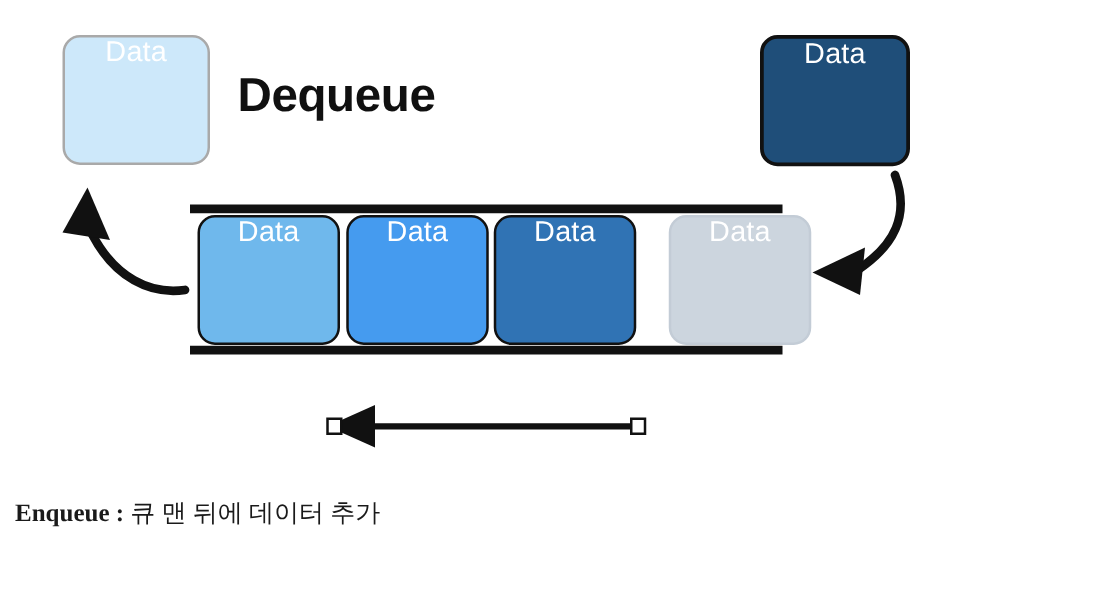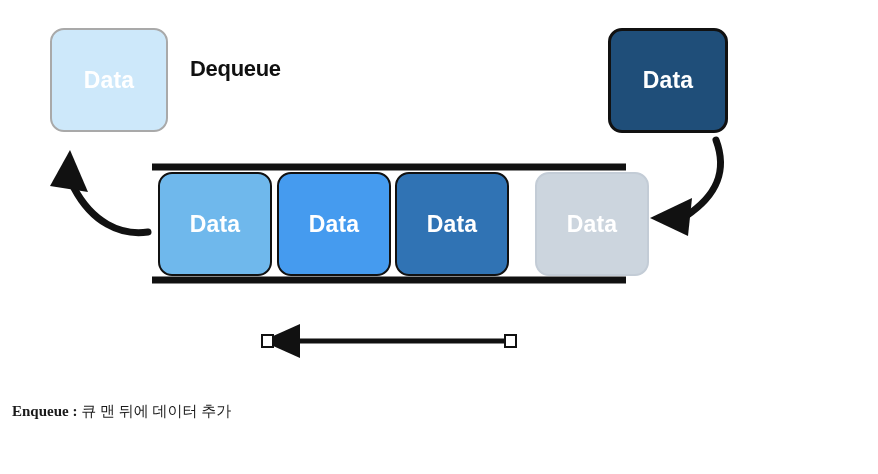--- a/index.html
+++ b/index.html
@@ -29,26 +29,25 @@
     top: 0;
     width: 878px;
     height: 378px;
     pointer-events: none;
   }
 
   .data-box {
     position: absolute;
     box-sizing: border-box;
     display: flex;
-    align-items: center;
     justify-content: center;
     border-radius: 14px;
     color: #ffffff;
     font-size: 23px;
-    font-weight: 700;
+    font-weight: 400;
     letter-spacing: 0.2px;
     font-family: "Liberation Sans", sans-serif;
     line-height: 1;
   }
 
   
   #queue-slot-1 {
     left: 158px; top: 172px; width: 114px; height: 104px;
     background: #6fb8ec;
     border: 2px solid #111111;
@@ -79,39 +78,39 @@
     left: 608px; top: 28px; width: 120px; height: 105px;
     background: #1f4e79;
     border: 3px solid #111111;
   }
 
   
   .diagram-label {
     position: absolute;
     font-family: "Liberation Sans", sans-serif;
     font-weight: bold;
-    font-size: 22px;
+    font-size: 38px;
     color: #101010;
     letter-spacing: -0.3px;
     white-space: nowrap;
     line-height: 1;
   }
   #label-dequeue { left: 190px; top: 58px; }
   #label-enqueue { left: 737px; top: 180px; }
 
   
   #caption-block {
     position: absolute;
     left: 12px;
     top: 398px;
     width: 600px;
   }
   .caption-line {
     font-family: "Liberation Serif", serif;
-    font-size: 15px;
+    font-size: 20px;
     color: #1a1a1a;
     line-height: 27px;
     white-space: nowrap;
   }
   .caption-term {
     font-weight: bold;
   }
 </style>
 </head>
 <body>

